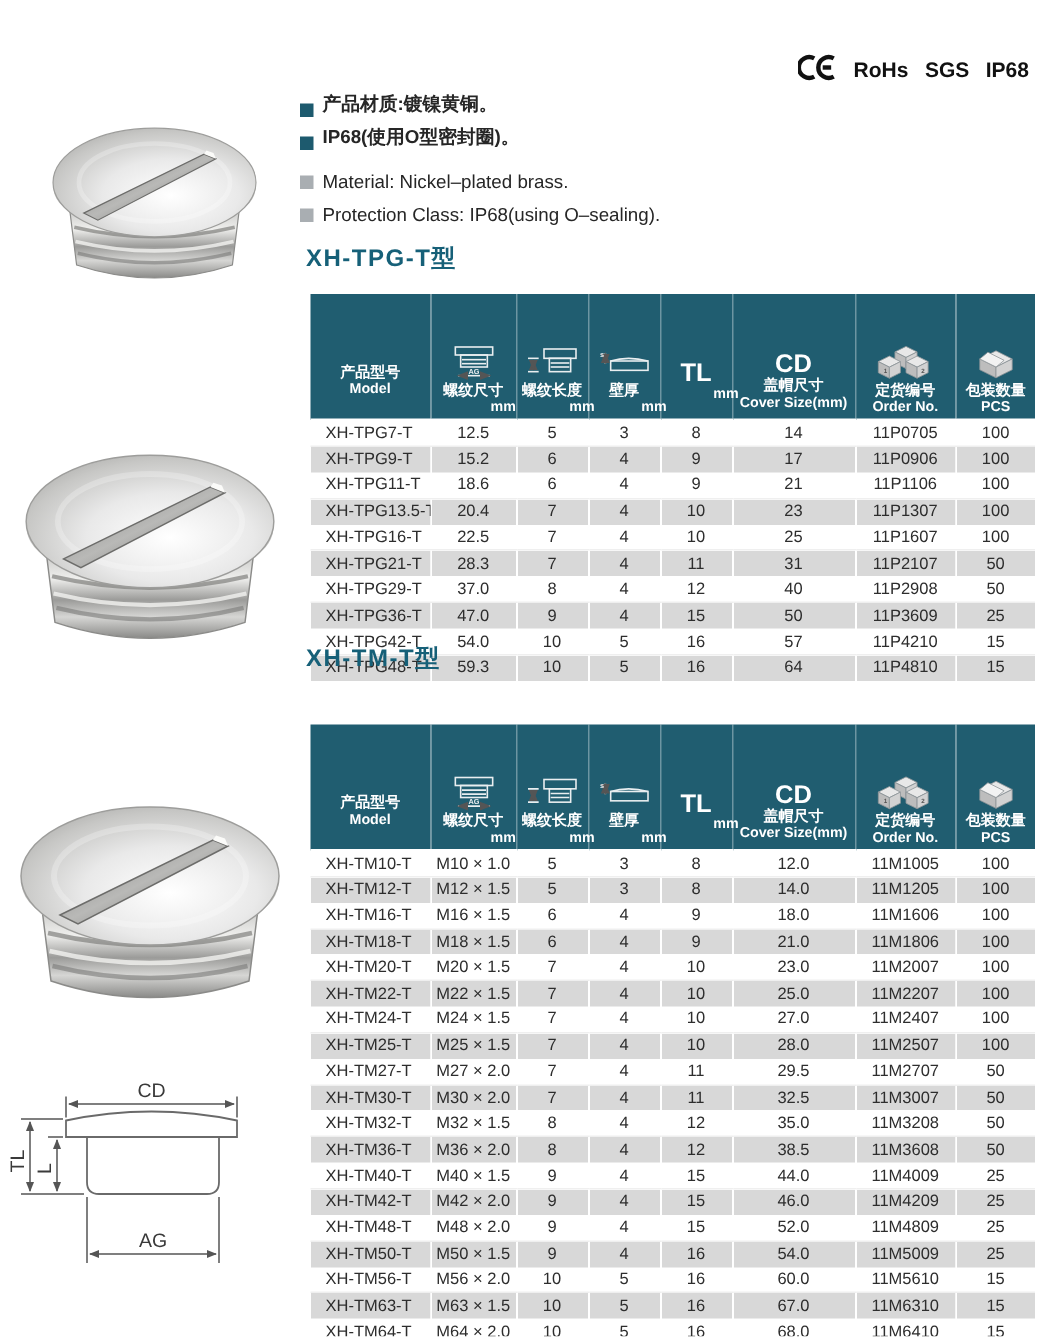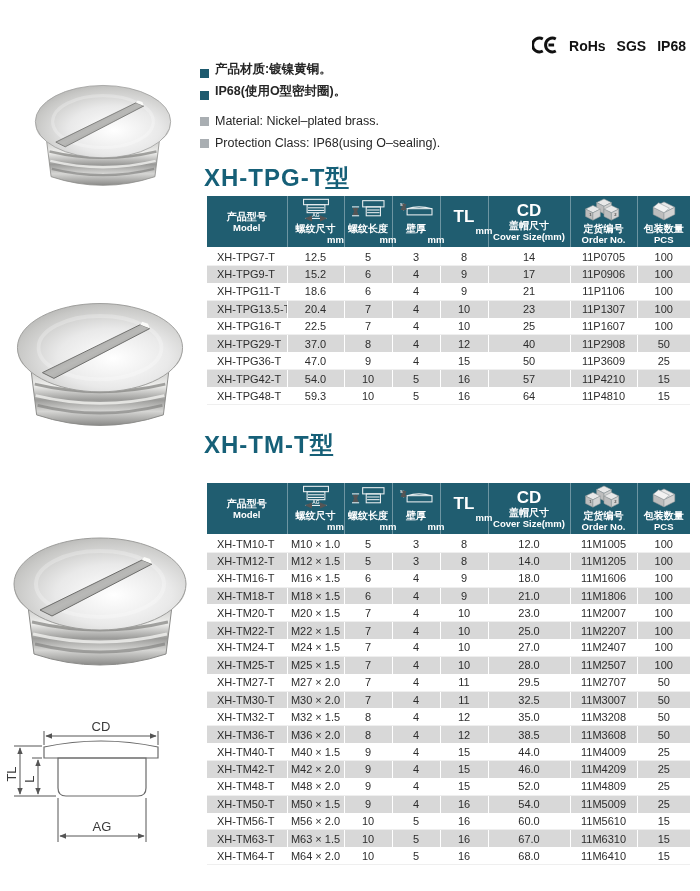--- a/index.html
+++ b/index.html
@@ -15,38 +15,38 @@
   
   .intro { position:absolute; left:200px; top:56px; list-style:none; }
   .intro li { display:flex; align-items:center; gap:6px; font-size:12.5px; height:22px; }
   .intro li.cn { font-weight:bold;align-items:flex-end; }
   .intro li.gap { height:10px; }
   .sq { width:9px; height:9px; flex:0 0 9px; }
   .sq.teal { background:#1d5a6e; }
   .sq.gray { background:#a9aeb2; }
 
   
-  .sec-title { position:absolute; left:204px; font-size:24px; font-weight:bold;
+  .sec-title { position:absolute; left:204px; font-size:16px; font-weight:bold;
     color:#166078; letter-spacing:1px; }
   #title-1 { top:162px; }
   #title-2 { top:429px; }
 
   
   .spec-table { position:absolute; left:207px; width:483px; border-collapse:collapse; table-layout:fixed; }
   #table-1 { top:196px; }
   #table-2 { top:483px; }
   .spec-table col.c-model{width:80px}.spec-table col.c-ts{width:57px}
   .spec-table col.c-tl{width:48px}.spec-table col.c-w{width:48px}
   .spec-table col.c-t{width:48px}.spec-table col.c-cd{width:82px}
   .spec-table col.c-o{width:67px}.spec-table col.c-p{width:53px}
   .spec-table th { background:#205d70; color:#fff; height:52px; padding:2px 1px;
     border-right:1px solid rgba(255,255,255,.35); border-bottom:2px solid #fff;
     vertical-align:middle; font-weight:bold; }
   .spec-table th:last-child { border-right:none; }
-  .hstack { display:flex; flex-direction:column; align-items:center; justify-content:center; gap:1px; height:100%; }
+  .hstack { display:flex; flex-direction:column; align-items:center; justify-content:center; gap:1px; height:100%;margin-top:32px; }
   .h-cn { font-size:10px; line-height:11px; }
   .h-unit { font-size:9.5px; font-weight:bold; line-height:10px;padding-left:40px; }
   .h-en { font-size:9.5px; line-height:10px; }
   .h-big { font-size:17px; line-height:17px; font-weight:bold; }
   .hicon { display:block; }
   #table-1 td { height:17.4px; }
   #table-2 td { height:17.35px; }
   .spec-table td { font-size:11px; text-align:center; color:#2d2d2d; padding:0 2px;
     border-right:1px solid #fff; white-space:nowrap; overflow:hidden; }
   .spec-table td:last-child { border-right:none; }
@@ -351,20 +351,30 @@
           <td>XH-TPG16-T</td>
           <td>22.5</td>
           <td>7</td>
           <td>4</td>
           <td>10</td>
           <td>25</td>
           <td>11P1607</td>
           <td>100</td>
         </tr>
         <tr>
+          <td>XH-TPG21-T</td>
+          <td>28.3</td>
+          <td>7</td>
+          <td>4</td>
+          <td>11</td>
+          <td>31</td>
+          <td>11P2107</td>
+          <td>50</td>
+        </tr>
+        <tr>
           <td>XH-TPG29-T</td>
           <td>37.0</td>
           <td>8</td>
           <td>4</td>
           <td>12</td>
           <td>40</td>
           <td>11P2908</td>
           <td>50</td>
         </tr>
         <tr>

